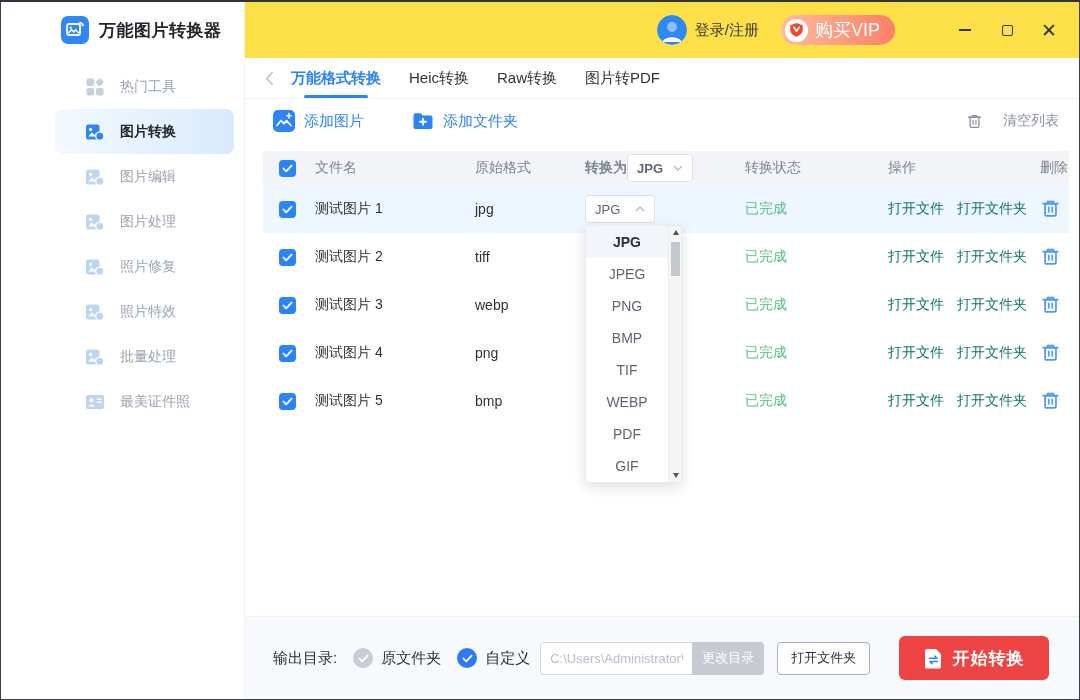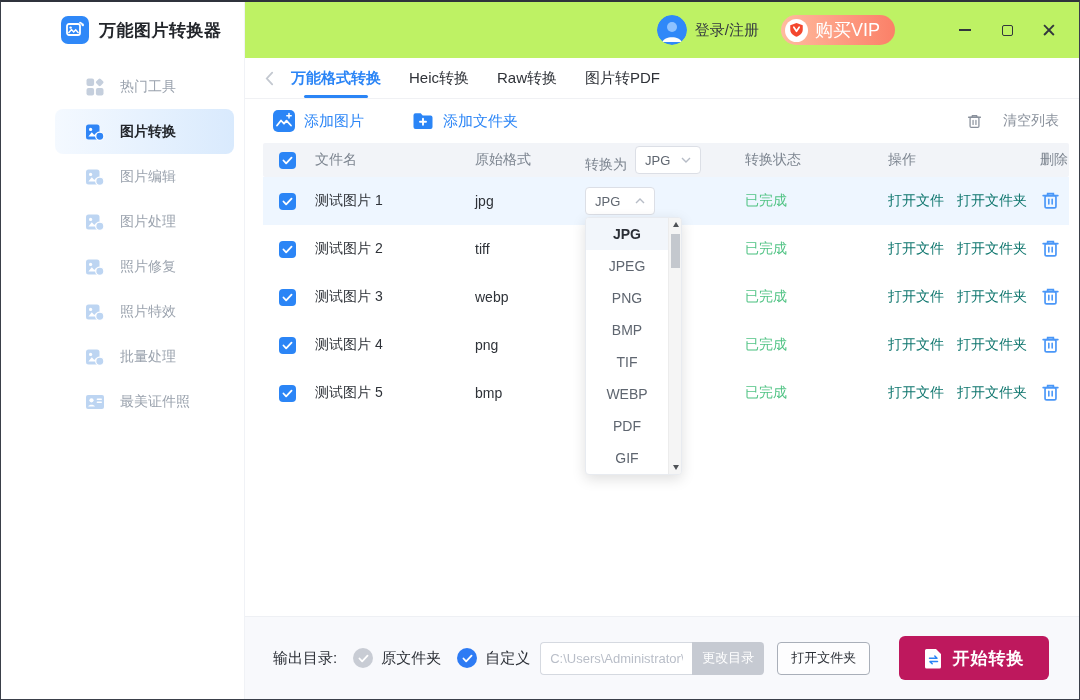--- a/index.html
+++ b/index.html
@@ -16,21 +16,21 @@
   .side-item { height:45px; display:flex; align-items:center; gap:15px; padding-left:30px; border-radius:8px; cursor:pointer; }
   .side-item .side-label { font-size:14px; color:#9ba3ae; }
   .side-item.active { background:linear-gradient(90deg,#f4f9ff,#d9eafd); }
   .side-item.active .side-label { color:#23262b; font-weight:bold; }
   .side-icon { width:20px; height:20px; display:flex; }
 
   
   .main { flex:1; display:flex; flex-direction:column; background:#fff; min-width:0; }
 
   
-  .titlebar { height:56px; display:flex; align-items:center; justify-content:flex-end; padding-right:16px; background:#bef264; }
+  .titlebar { height:56px; display:flex; align-items:center; justify-content:flex-end; padding-right:16px; background:#fde047; }
   .login-area { display:flex; align-items:center; gap:8px; cursor:pointer; }
   .avatar { width:30px; height:30px; border-radius:50%; overflow:hidden; flex-shrink:0; }
   .login-label { font-size:15px; color:#33383f; }
   .vip-pill { margin-left:22px; height:30px; border-radius:16px; display:flex; align-items:center; gap:7px;
               padding:0 15px 0 4px; background:linear-gradient(90deg,#ffbb9e,#fb8068); cursor:pointer; }
   .vip-circle { width:23px; height:23px; border-radius:50%; background:#fff; display:flex; align-items:center; justify-content:center; }
   .vip-label { color:#fff; font-size:18px; }
   .win-controls { display:flex; align-items:center; gap:14px; margin-left:56px; }
   .win-btn { width:28px; height:28px; display:flex; align-items:center; justify-content:center; cursor:pointer; }
   .glyph-min { width:12px; height:0; border-bottom:2px solid #32363d; }
@@ -48,27 +48,27 @@
 
   
   .toolbar { height:44px; display:flex; align-items:center; padding:0 20px 0 28px; background:#fff; }
   .tool-btn { display:flex; align-items:center; gap:9px; cursor:pointer; }
   .tool-btn + .tool-btn { margin-left:48px; }
   .tool-label { font-size:15px; color:#2b85f6; }
   .clear-btn { margin-left:auto; display:flex; align-items:center; gap:20px; cursor:pointer; }
   .clear-label { font-size:14px; color:#8a919c; }
 
   
-  .table-wrap { flex:1; position:relative; margin:0 10px 0 18px; }
+  .table-wrap { flex:1; position:relative; margin:8px 10px 0 18px; }
   .thead, .trow { display:grid; grid-template-columns:36px 160px 110px 160px 143px 152px 1fr; align-items:center; padding-left:16px; }
   .thead { height:34px; background:#f2f4f8; border-radius:2px; color:#7d8590; font-size:14px; }
   .trow { height:48px; font-size:14px; color:#2e3238; background:#fff; }
   .trow.active { background:#eef6ff; }
   .checkbox { width:17px; height:17px; border-radius:4px; background:#2b85f6; display:flex; align-items:center; justify-content:center; cursor:pointer; }
-  .convert-head { display:flex; align-items:flex-end; gap:8px; }
+  .convert-head { display:flex; align-items:center; gap:0;font-weight:bold; }
   .select-box { width:70px; height:28px; background:#fff; border:1px solid #dcdfe6; border-radius:4px;
                 display:flex; align-items:center; justify-content:space-between; padding:0 9px; cursor:pointer; }
   .select-box.head { width:66px; }
   .select-value { font-size:13px; color:#5f6670; }
   .status-ok { color:#53c486; }
   .action-cell { display:flex; gap:13px; }
   .action-link { color:#0f766e; cursor:pointer; white-space:nowrap; }
   .trash-btn { width:22px; height:22px; display:flex; cursor:pointer; }
 
   
@@ -94,21 +94,21 @@
   .radio-circle.off { background:#c8ccd4; }
   .radio-circle.on { background:#2d7bf4; }
   .radio-label { font-size:15px; color:#2b2f36; }
   .path-group { display:flex; margin-left:10px; height:33px; }
   .path-input { width:152px; height:33px; border:1px solid #d5d9e0; border-right:none; border-radius:4px 0 0 4px;
                 background:#fff; color:#b9bec8; font-size:13px; padding:0 9px; outline:none; font-family:inherit; }
   .change-dir-btn { height:33px; padding:0 10px; background:#c6cad2; color:#fff; font-size:13px; border:none;
                     border-radius:0 4px 4px 0; cursor:pointer; font-family:inherit; }
   .open-folder-btn { margin-left:13px; height:33px; padding:0 13px; background:#fdfdfe; border:1px solid #a9afb9;
                      border-radius:4px; font-size:13px; color:#2b2f36; cursor:pointer; font-family:inherit; }
-  .start-btn { margin-left:auto; width:150px; height:44px; background:#be185d; border:none; border-radius:6px;
+  .start-btn { margin-left:auto; width:150px; height:44px; background:#ef4444; border:none; border-radius:6px;
                color:#fff; font-size:17px; font-weight:bold; display:flex; align-items:center; justify-content:center;
                gap:10px; cursor:pointer; font-family:inherit; letter-spacing:1px; }
 </style>
 </head>
 <body>
 
 <div class="window">
 
   <aside class="sidebar">
     <div class="logo-row">

